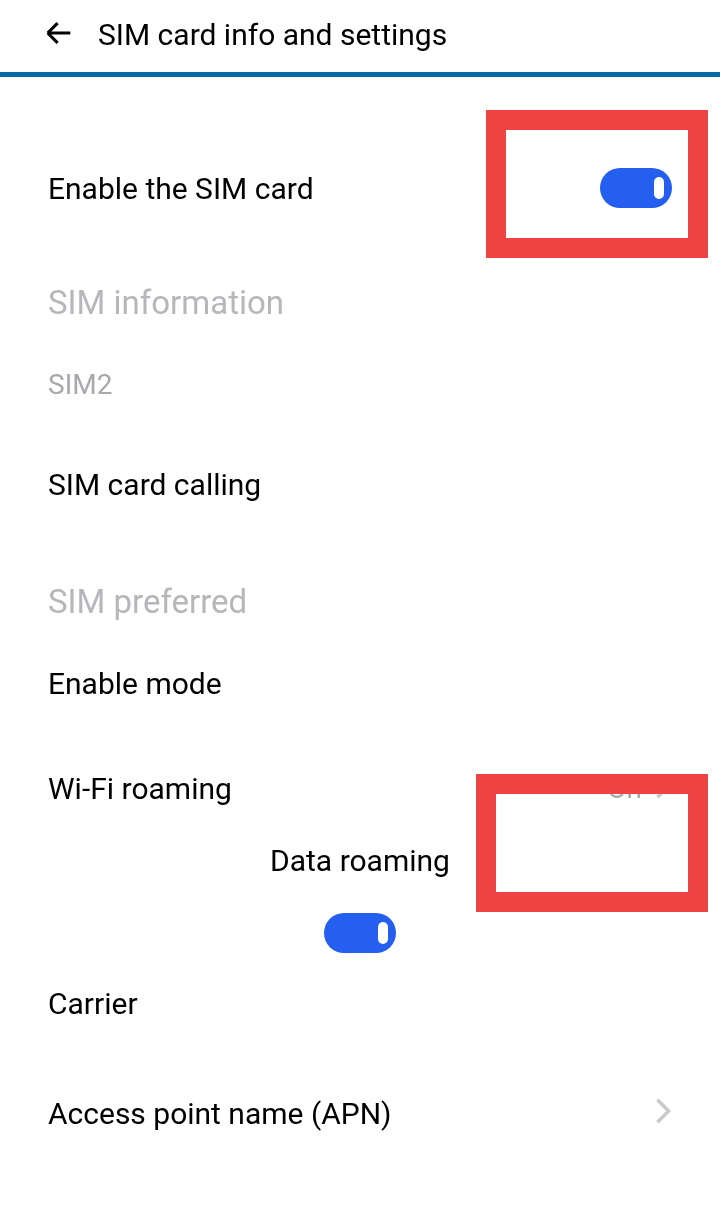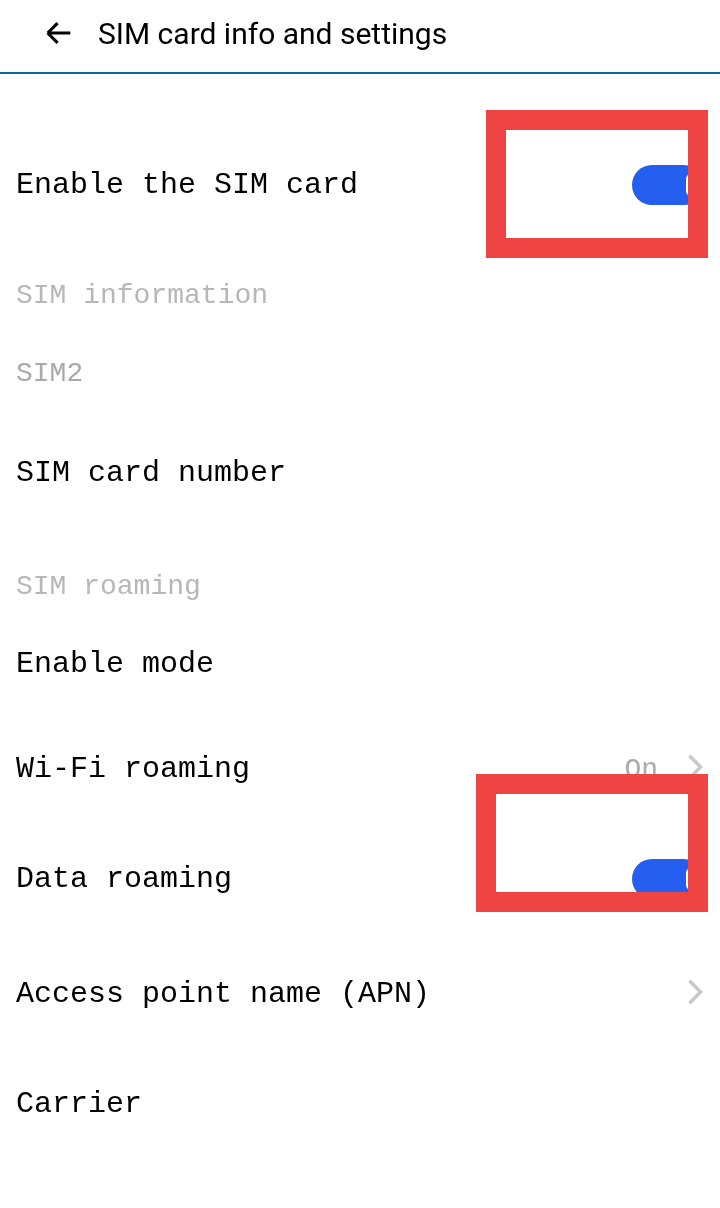--- a/index.html
+++ b/index.html
@@ -5,39 +5,39 @@
     * { margin: 0; padding: 0; box-sizing: border-box; }
     body {
       font-family: -apple-system, BlinkMacSystemFont, "Segoe UI", Roboto, Helvetica, Arial, sans-serif;
       background: #ffffff;
       width: 720px;
       height: 1208px;
       overflow: hidden;
     }
     .header {
       display: flex;
-      align-items: center;
+      align-items: flex-end;
       padding: 14px 20px 20px 40px;
-      border-bottom: 2px solid #0369a1;
+      border-bottom: 5px solid #0369a1;
     }
     .back-arrow {
       width: 38px;
       height: 38px;
       display: flex;
       align-items: center;
       justify-content: center;
       margin-right: 20px;
     }
     .back-arrow svg { width: 34px; height: 34px; stroke: #000; stroke-width: 2.2; fill: none; }
     .title {
       font-size: 30px;
       font-weight: 400;
       color: #000;
     }
-    .content { padding: 0 16px; font-family: Liberation Mono, monospace; }
+    .content { padding: 0 48px; }
     .row {
       display: flex;
       align-items: center;
       justify-content: space-between;
       min-height: 100px;
       position: relative;
     }
     .row-label {
       font-size: 30px;
       color: #000;
@@ -45,31 +45,31 @@
     }
     .row-value {
       font-size: 28px;
       color: #a9a9ad;
       font-weight: 400;
       text-align: center;
     }
     .row-value-with-chevron {
       display: flex;
       align-items: center;
-      gap: 28px;
+      gap: 12px;
     }
     .chevron svg {
       width: 18px;
       height: 28px;
       stroke: #c9c9cd;
       stroke-width: 2.5;
       fill: none;
     }
     .section-header {
-      font-size: 28px;
+      font-size: 33px;
       color: #b7b7bb;
       padding-top: 28px;
       padding-bottom: 12px;
     }
     .section-header.first { padding-top: 40px; }
     .toggle {
       width: 72px;
       height: 40px;
       background: #245ff0;
       border-radius: 20px;
@@ -125,54 +125,54 @@
     <div class="toggle"></div>
   </div>
 
   <div class="section-header first">SIM information</div>
 
   <div class="row">
     <div class="row-value">SIM2</div>
   </div>
 
   <div class="row">
-    <div class="row-label">SIM card number</div>
+    <div class="row-label">SIM card calling</div>
   </div>
 
-  <div class="section-header" style="padding-top:48px;">SIM roaming</div>
+  <div class="section-header" style="padding-top:48px;">SIM preferred</div>
 
   <div class="row">
     <div class="row-label">Enable mode</div>
   </div>
 
   <div class="row" style="min-height:110px;">
     <div class="row-label">Wi-Fi roaming</div>
     <div class="row-value-with-chevron">
       <div class="row-value">On</div>
       <div class="chevron">
         <svg viewBox="0 0 12 20">
             <path d="M2 2L10 10L2 18"></path>
           </svg>
       </div>
     </div>
   </div>
 
-  <div class="row" style="min-height:110px;">
+  <div class="row" style="min-height:110px;flex-direction:column;">
     <div class="row-label">Data roaming</div>
     <div class="toggle"></div>
+  </div>
+
+  <div class="row">
+    <div class="row-label">Carrier</div>
   </div>
 
   <div class="row" style="min-height:120px;">
     <div class="row-label">Access point name (APN)</div>
     <div class="chevron">
       <svg viewBox="0 0 12 20">
           <path d="M2 2L10 10L2 18"></path>
         </svg>
     </div>
   </div>
-
-  <div class="row">
-    <div class="row-label">Carrier</div>
-  </div>
 </div>
 
 <div class="highlight-box highlight-1"></div>
 <div class="highlight-box highlight-2"></div>
 
 </body></html>

